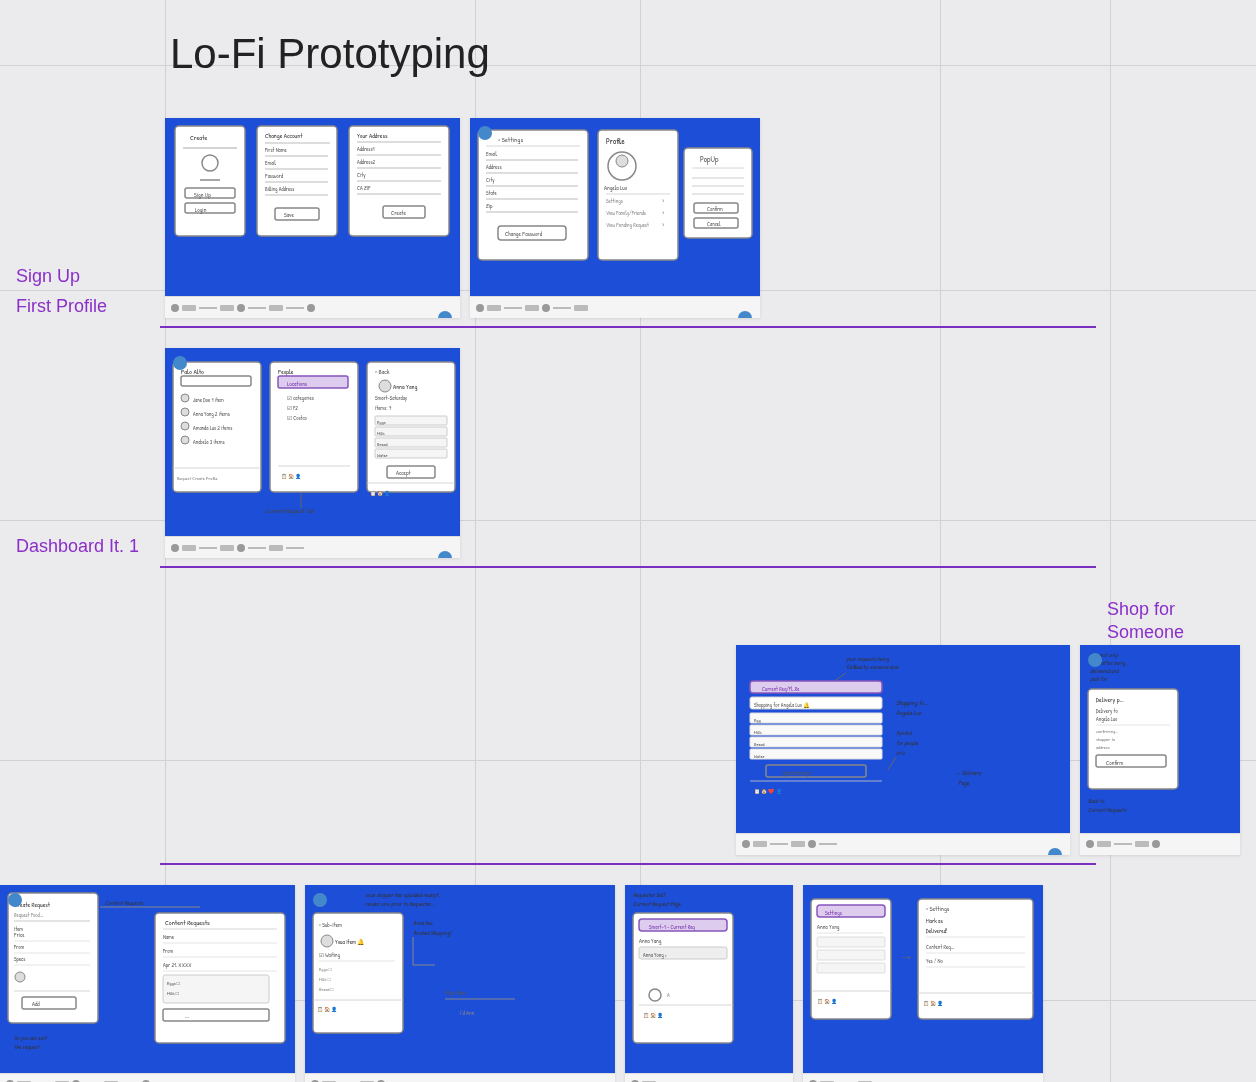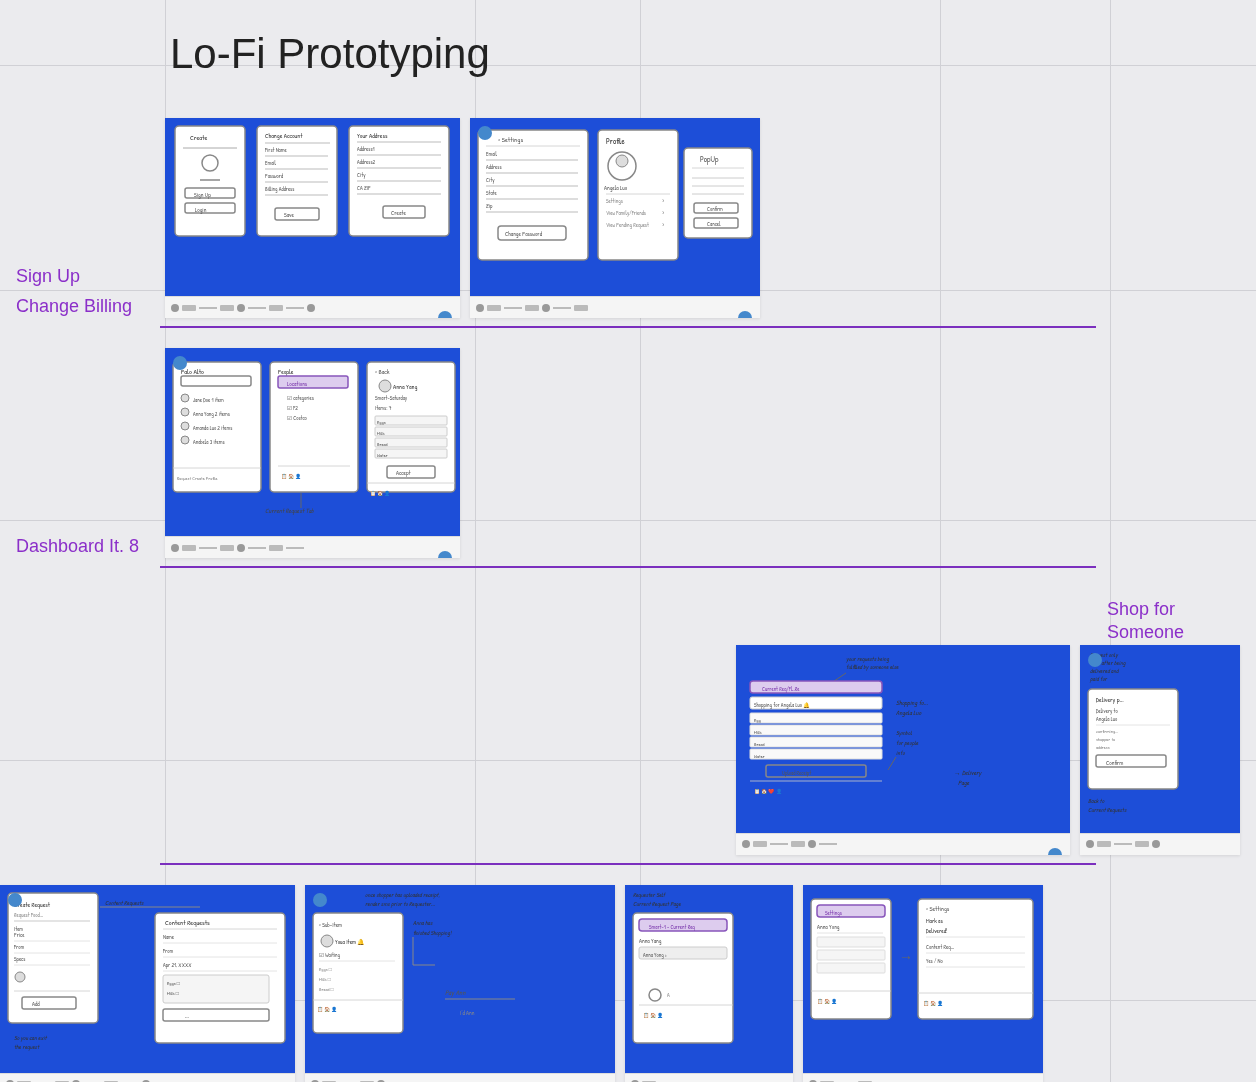--- a/index.html
+++ b/index.html
@@ -209,21 +209,21 @@
     <div class="grid-line-h" style="top: 1000px;"></div>
   </div>
 
   <div class="content">
 
     <h1 class="page-title">Lo-Fi Prototyping</h1>
 
     <div class="section-row row-signup">
       <div class="section-label-col">
         <span class="section-label">Sign Up</span>
-        <span class="section-label">Change Billing</span>
+        <span class="section-label">First Profile</span>
       </div>
       <div class="wireframes-col">
 
         <div class="wireframe-card signup-card-1" style="position:relative;">
           <svg width="295" height="178" viewBox="0 0 295 178" class="sketch-svg">
 
             <rect x="10" y="8" width="70" height="110" rx="4" fill="white" stroke="#888" stroke-width="1.5"></rect>
             <text x="25" y="22" font-size="7" fill="#333" font-family="Arial">Create</text>
             <line x1="18" y1="30" x2="72" y2="30" stroke="#aaa" stroke-width="1"></line>
 
@@ -335,21 +335,21 @@
           </div>
           <div class="blue-dot"></div>
         </div>
       </div>
     </div>
 
     <div class="section-divider"></div>
 
     <div class="section-row row-dashboard">
       <div class="section-label-col">
-        <span class="section-label">Dashboard It. 8</span>
+        <span class="section-label">Dashboard It. 1</span>
       </div>
       <div class="wireframes-col">
         <div class="wireframe-card dashboard-card-1" style="position:relative;">
           <div class="blue-dot-tl"></div>
           <svg width="295" height="188" viewBox="0 0 295 188" class="sketch-svg">
 
             <rect x="8" y="14" width="88" height="130" rx="4" fill="white" stroke="#888" stroke-width="1.5"></rect>
             <text x="16" y="26" font-size="7" fill="#333" font-family="Arial">Palo Alto</text>
             <rect x="16" y="28" width="70" height="10" rx="2" fill="none" stroke="#888" stroke-width="1.5"></rect>
 

